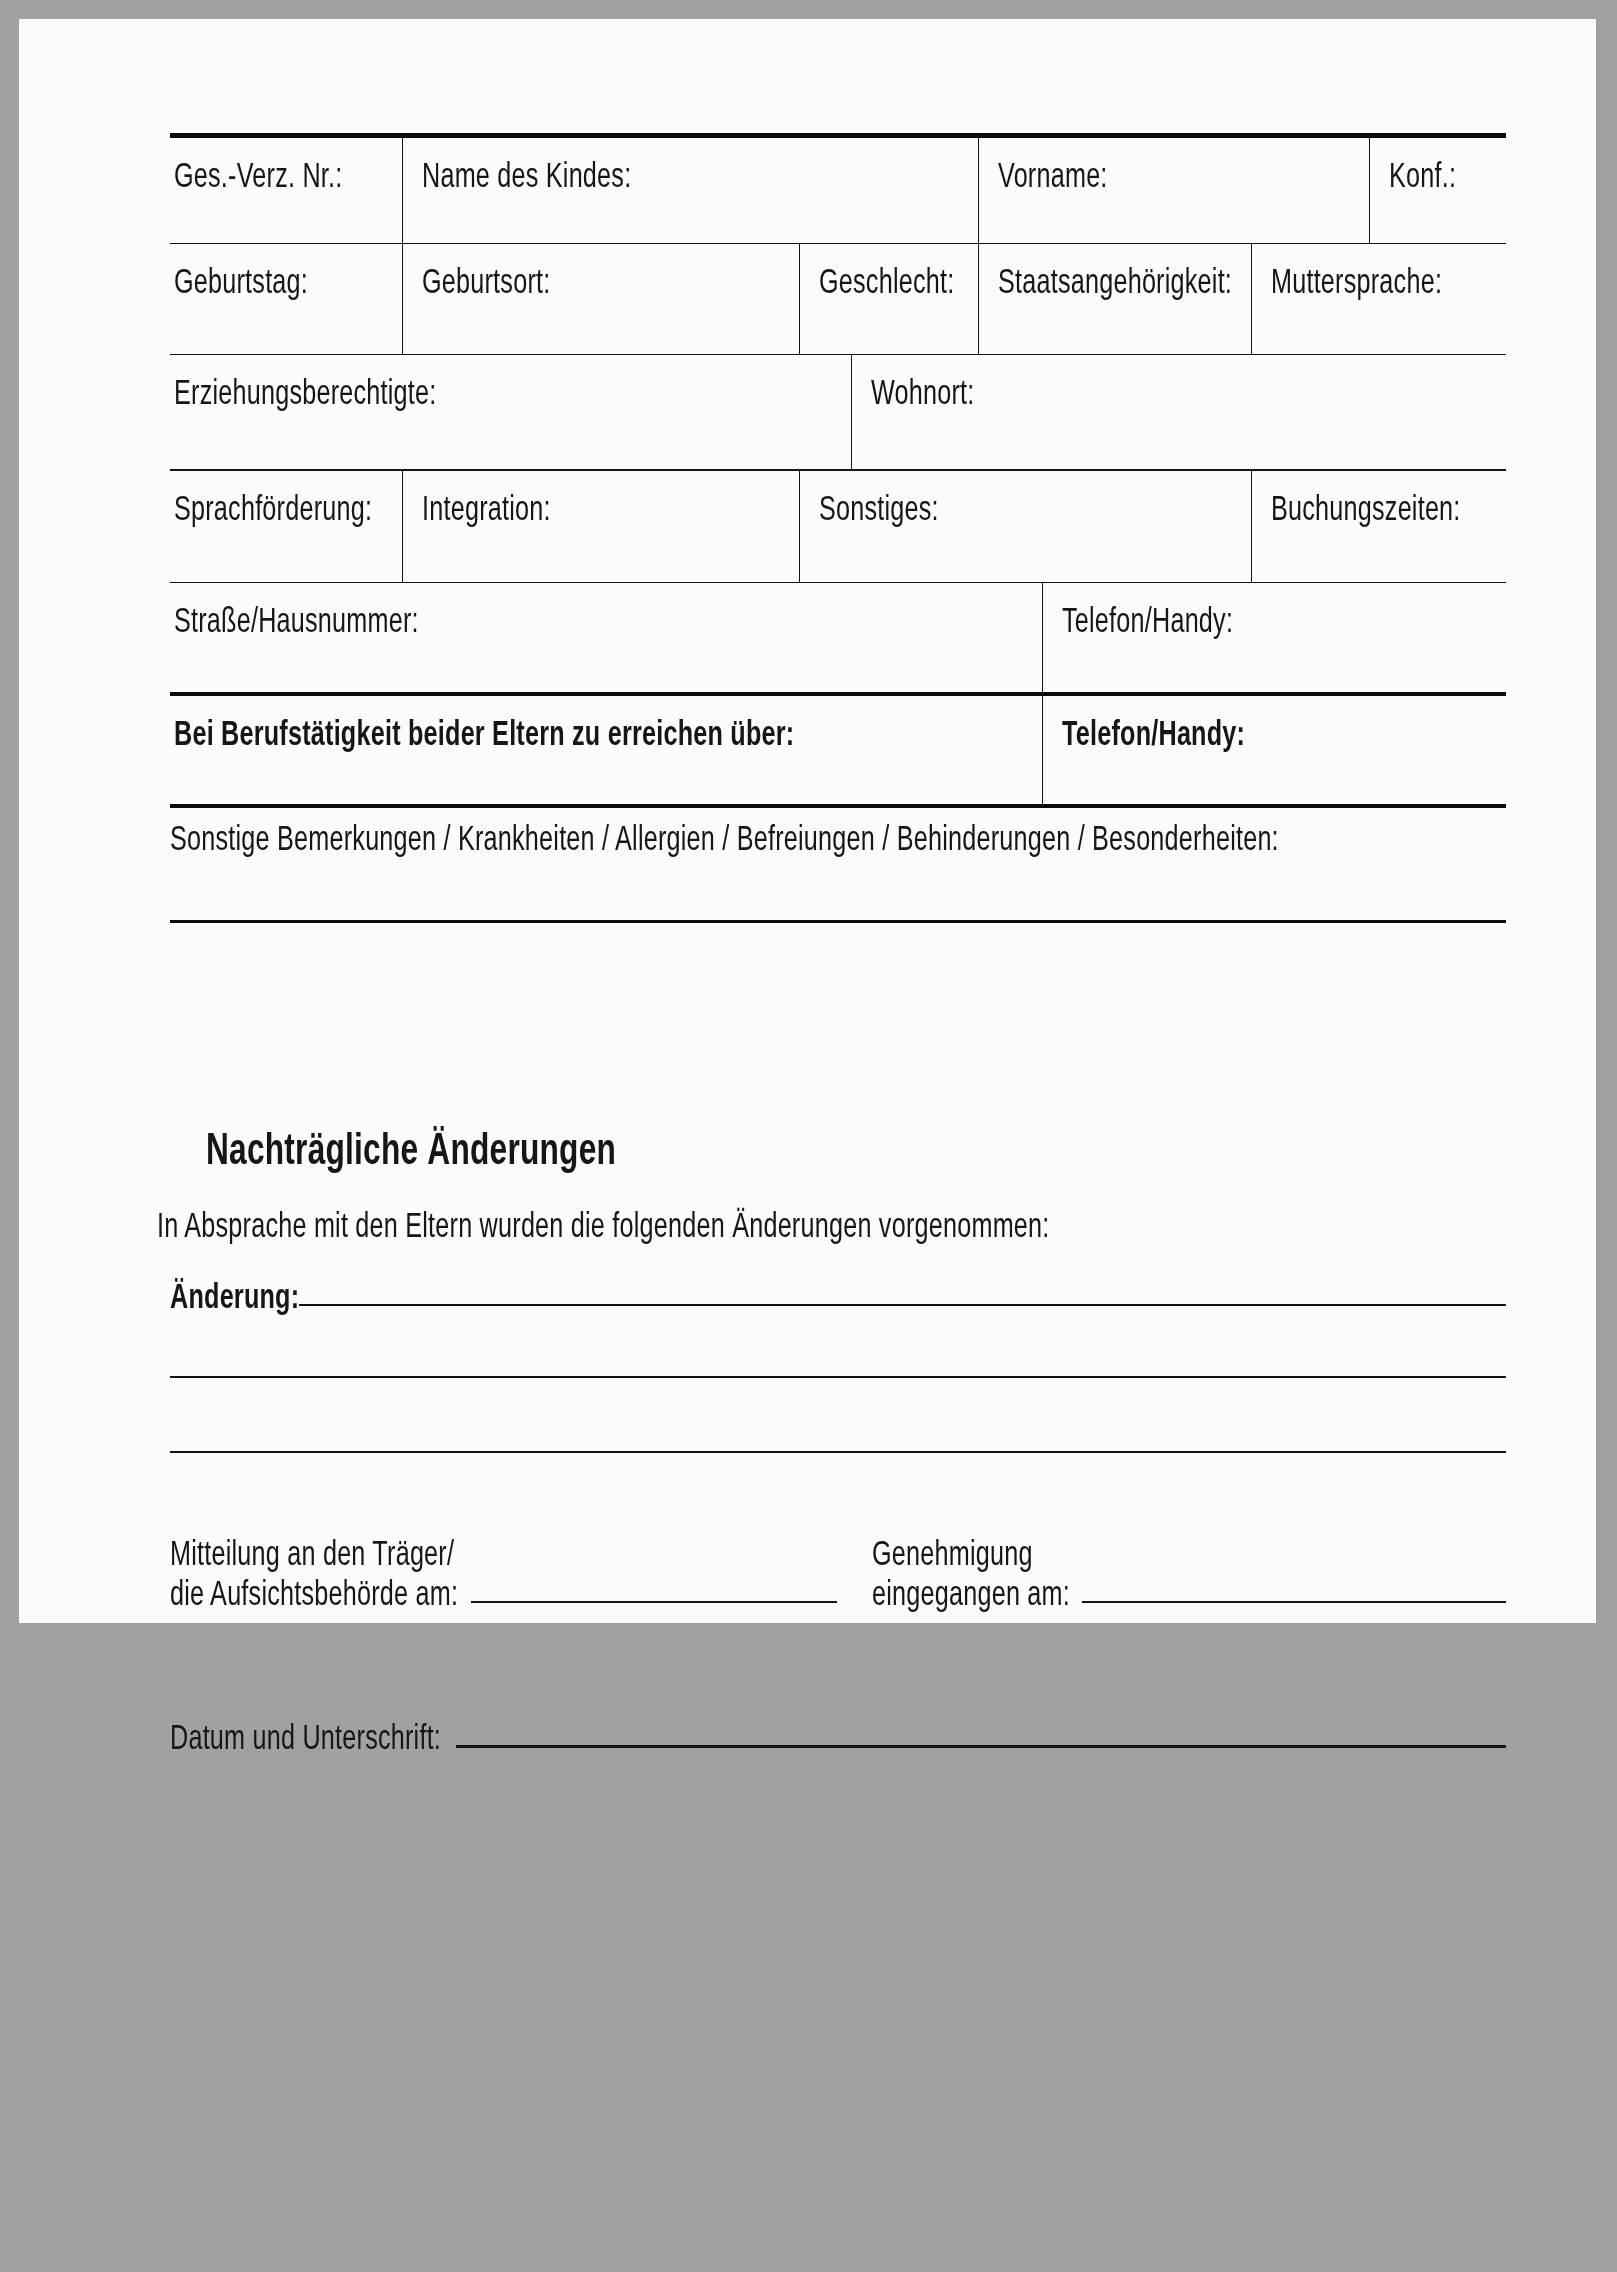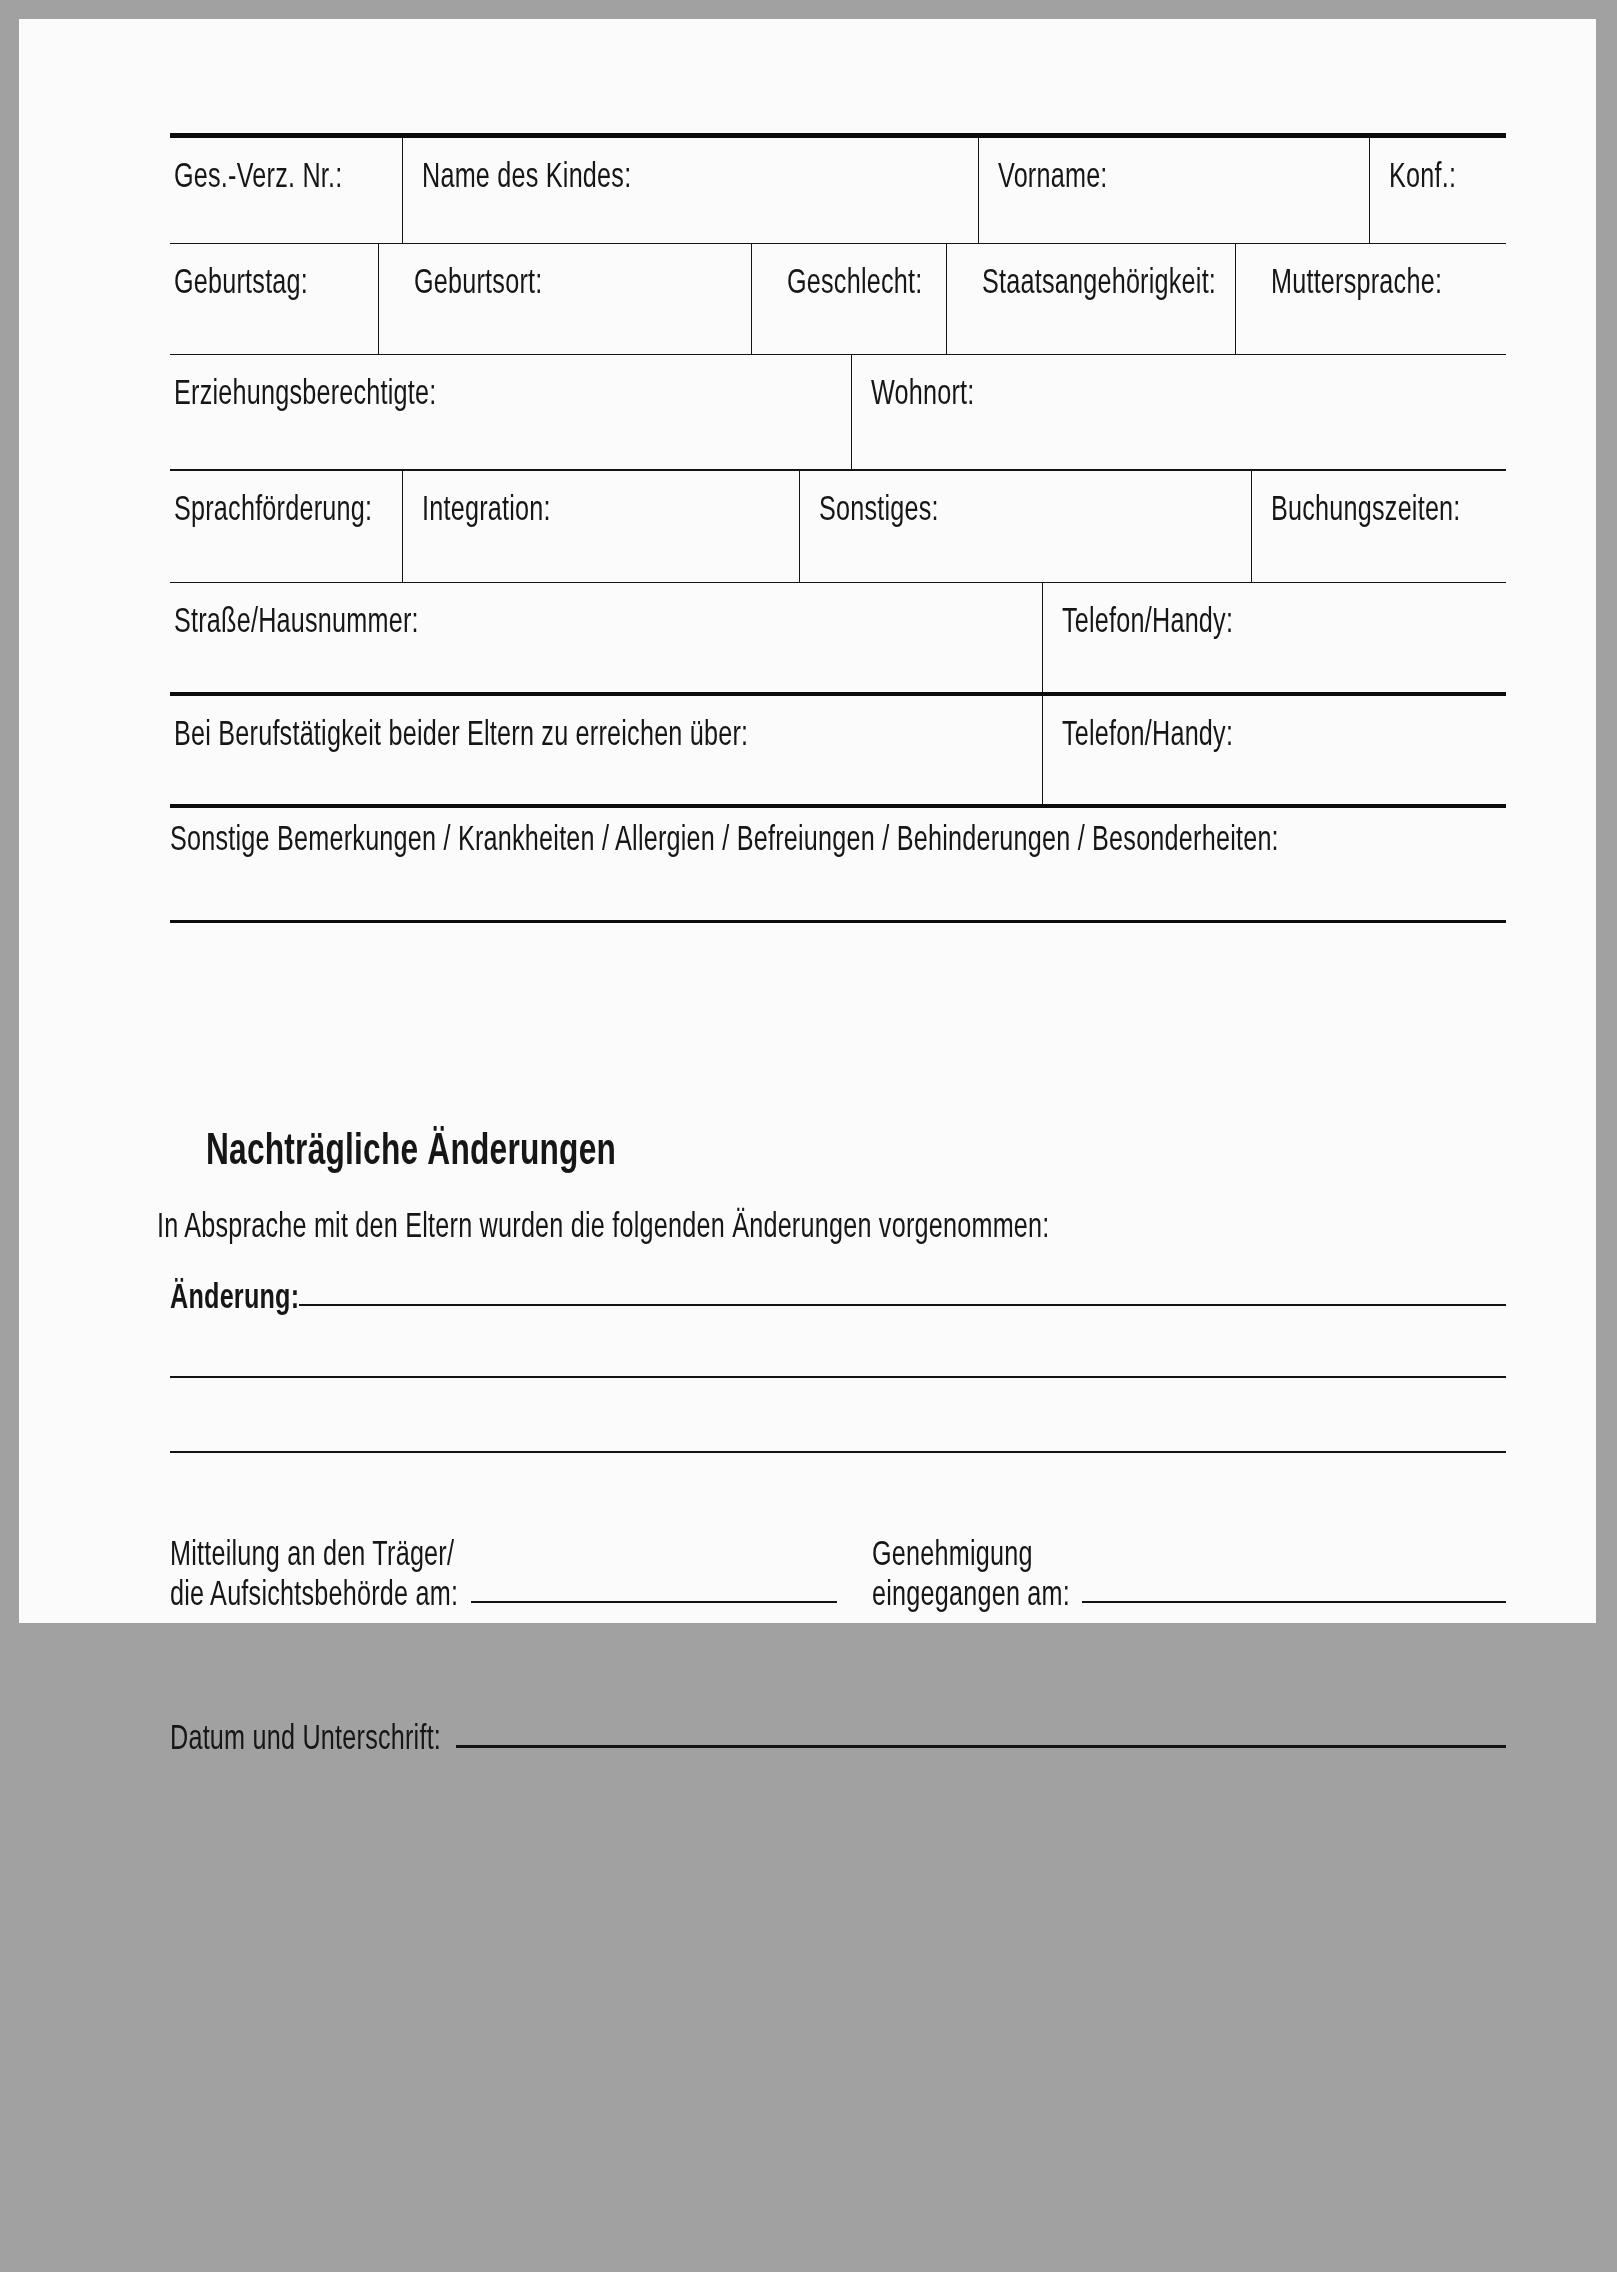--- a/index.html
+++ b/index.html
@@ -37,25 +37,25 @@
   }
   .fcell{
     box-sizing:border-box;
     border-right:1.9px solid #141414;
     padding:16.5px 6.4px 0 19px;
     overflow:visible;
   }
   .fcell.first{padding-left:3.8px;}
   .fcell.last{border-right:none;}
   .r1{height:106px;}
-  .r2{height:111px;gap:16px;}
+  .r2{height:111px;}
   .r3{height:112px;}
   .r4{height:116px;border-bottom-width:2.5px;}
   .r5{height:113px;border-bottom-width:4.4px;border-bottom-color:#0c0c0c;}
-  .r6{height:112px;border-bottom-width:4.4px;border-bottom-color:#0c0c0c;}
+  .r6{height:112px;border-bottom-width:4.4px;border-bottom-color:#0c0c0c;font-weight:bold;}
   .abs{position:absolute;}
   .rule{position:absolute;background:#141414;}
   .rule.heavy{background:#0c0c0c;}
 </style>
 </head>
 <body>
 
 <div class="paper">
 
   <div class="formtable">

